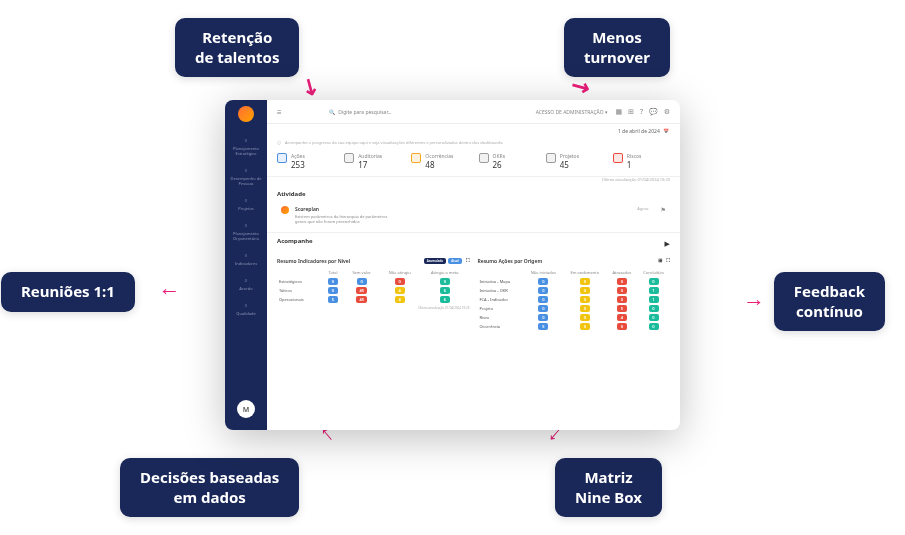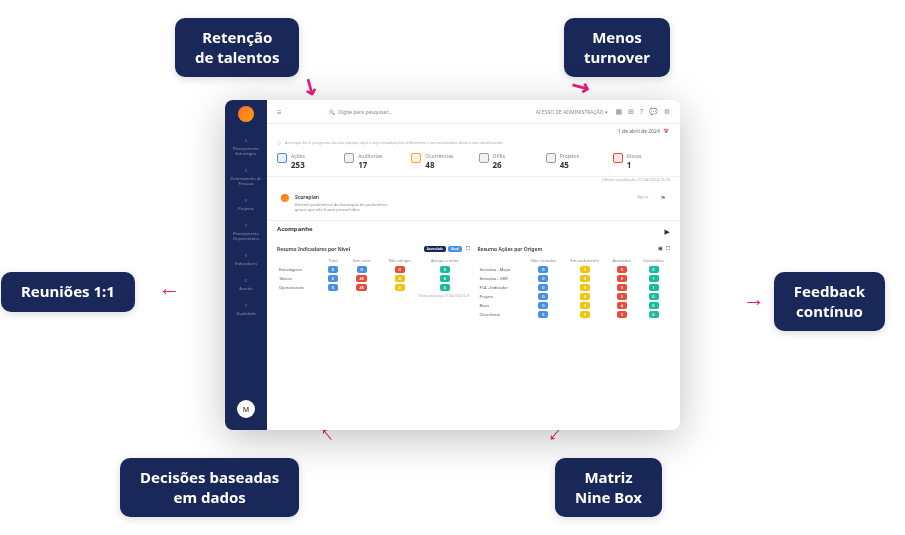--- a/index.html
+++ b/index.html
@@ -28,21 +28,21 @@
 .topbar{display:flex;align-items:center;padding:6px 10px;border-bottom:1px solid #eee;gap:8px}
 .search{flex:0 0 120px;margin:0 auto;display:flex;align-items:center;gap:3px;color:#888;font-size:5px}
 .admin{font-size:5px;color:#888;margin-left:auto}
 .topicons{display:flex;gap:6px;font-size:7px;color:#888}
 .datebar{display:flex;justify-content:flex-end;padding:4px 10px;font-size:5px;color:#666;gap:4px;align-items:center}
 .hint{padding:2px 10px;font-size:4px;color:#aaa;display:flex;gap:4px;align-items:center}
 .stats{display:flex;padding:6px 10px;gap:10px;border-bottom:1px solid #f0f0f0}
 .stat{flex:1;display:flex;gap:4px;align-items:flex-start}
 .staticon{width:10px;height:10px;border-radius:2px;flex-shrink:0}
 .statlbl{font-size:5px;color:#888}
-.statval{font-size:8px;font-weight:700;color:#333}
+.statval{font-size:8px;font-weight:400;color:#333}
 .updated{text-align:right;font-size:4px;color:#aaa;padding:0 10px 4px}
 .section{padding:4px 10px}
 .sectitle{font-size:6px;font-weight:700;color:#333;margin-bottom:4px}
 .activity{display:flex;gap:6px;padding:4px;align-items:flex-start}
 .actlogo{width:8px;height:8px;background:linear-gradient(135deg,#ff6b35,#ffa500);border-radius:50%}
 .actname{font-size:5px;font-weight:600;color:#333}
 .acttime{font-size:4px;color:#aaa;margin-left:auto}
 .actdesc{font-size:4px;color:#888;margin-top:2px;max-width:100px}
 .dashhead{display:flex;align-items:center;padding:4px 10px;border-top:1px solid #f0f0f0}
 .dashhead .play{margin-left:auto;font-size:7px;color:#333}
@@ -156,20 +156,21 @@
         <div class="stat">
           <div class="staticon" style="background:#e74c3c22;border:1px solid #e74c3c"></div>
           <div>
             <div class="statlbl">Riscos</div>
             <div class="statval">1</div>
           </div>
         </div>
       </div>
     <div class="updated">Última atualização 01/04/2024 10:23</div>
     <div class="section">
+      <div class="sectitle">Atividade</div>
       <div class="activity">
         <div class="actlogo"></div>
         <div>
           <div class="actname">Scoreplan</div>
           <div class="actdesc">Existem parâmetros da hierarquia de parâmetros gerais que não foram preenchidos</div>
         </div>
         <div class="acttime">Agora</div>
         <span style="font-size:6px;color:#888;margin-left:6px">⚑</span>
       </div>
     </div>

